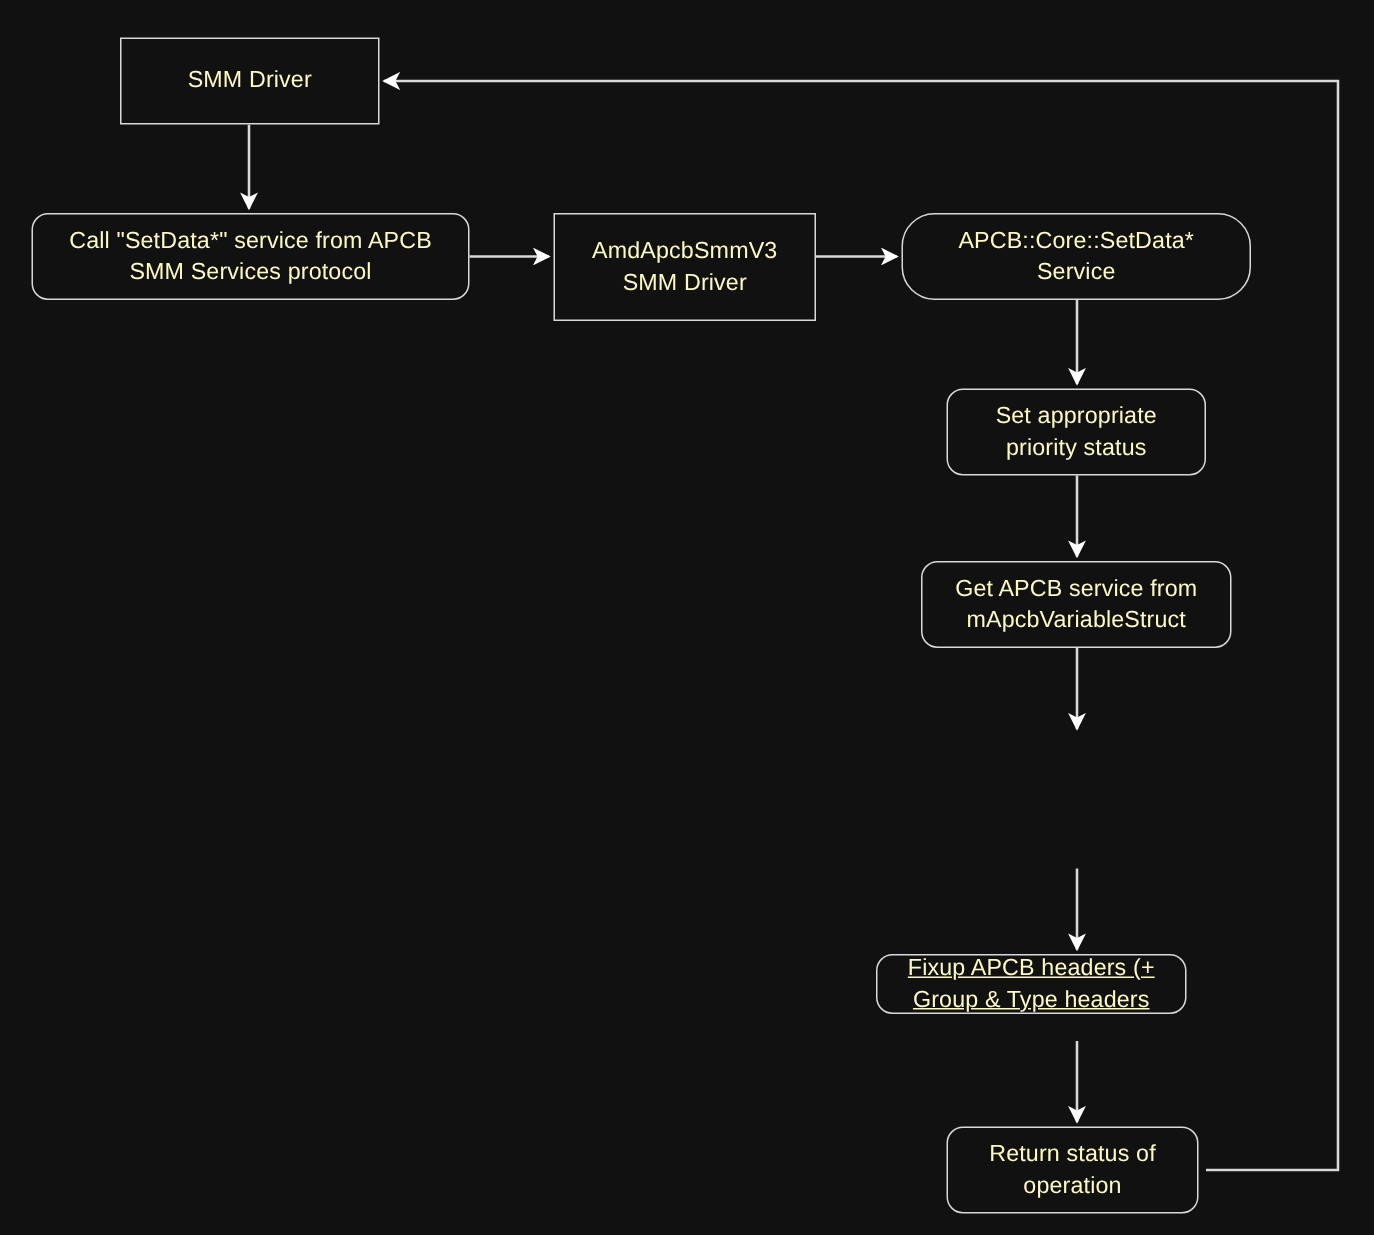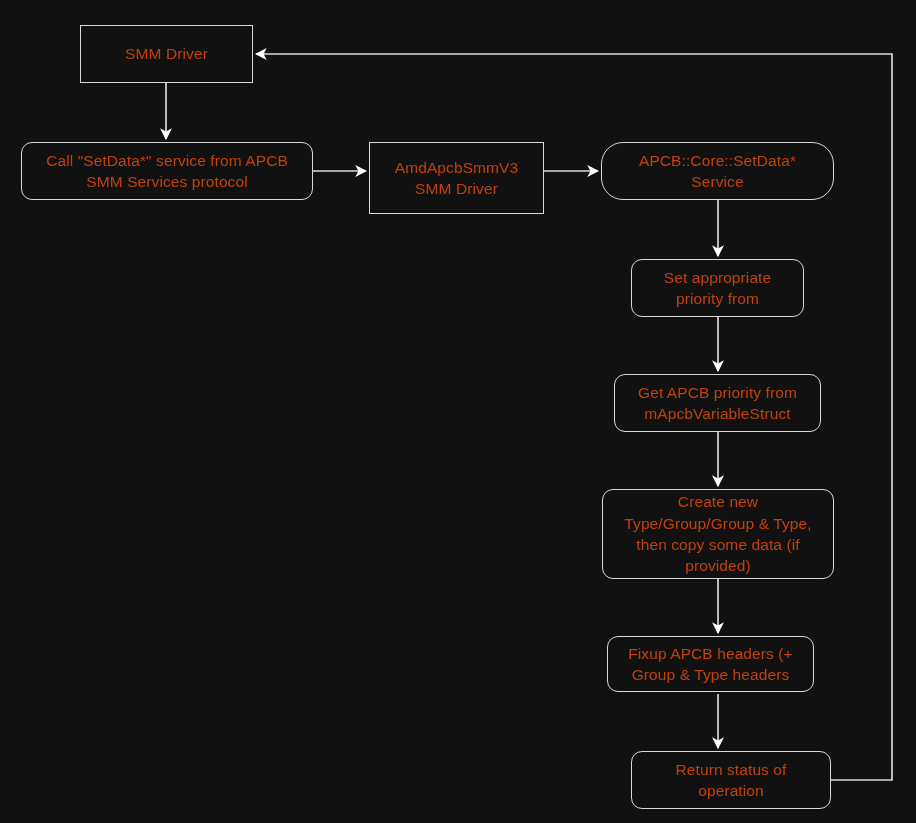--- a/index.html
+++ b/index.html
@@ -24,21 +24,21 @@
     top: 0;
     width: 916px;
     height: 823px;
     pointer-events: none;
   }
   .node {
     position: absolute;
     box-sizing: border-box;
     border: 1.6px solid #d9d9d9;
     background: #111111;
-    color: #c2410c;
+    color: #fef9c3;
     display: flex;
     align-items: center;
     justify-content: center;
     text-align: center;
     font-size: 15.5px;
     line-height: 1.38;
     letter-spacing: 0.1px;
     white-space: pre-line;
     padding: 0 6px;
   }
@@ -83,29 +83,25 @@
   <div class="node rounded" style="left:21px; top:142px; width:292px; height:58px;">Call "SetData*" service from APCB
 SMM Services protocol</div>
 
   <div class="node sharp" style="left:369px; top:142px; width:175px; height:72px;">AmdApcbSmmV3
 SMM Driver</div>
 
   <div class="node sharp" style="left:601px; top:142px; width:233px; height:58px;border-radius:22px;">APCB::Core::SetData*
 Service</div>
 
   <div class="node rounded" style="left:631px; top:259px; width:173px; height:58px;">Set appropriate
-priority from</div>
+priority status</div>
 
-  <div class="node rounded" style="left:614px; top:374px; width:207px; height:58px;">Get APCB priority from
+  <div class="node rounded" style="left:614px; top:374px; width:207px; height:58px;">Get APCB service from
 mApcbVariableStruct</div>
 
-  <div class="node rounded" style="left:602px; top:489px; width:232px; height:90px;">Create new
-Type/Group/Group &amp; Type,
-then copy some data (if
-provided)</div>
 
-  <div class="node rounded" style="left:607px; top:636px; width:207px; height:56px;">Fixup APCB headers (+
+  <div class="node rounded" style="left:584px; top:636px; width:207px; height:40px;text-decoration:underline;">Fixup APCB headers (+
 Group &amp; Type headers</div>
 
-  <div class="node rounded" style="left:631px; top:751px; width:200px; height:58px;">Return status of
+  <div class="node rounded" style="left:631px; top:751px; width:168px; height:58px;">Return status of
 operation</div>
 
 </div>
 
 </body></html>

